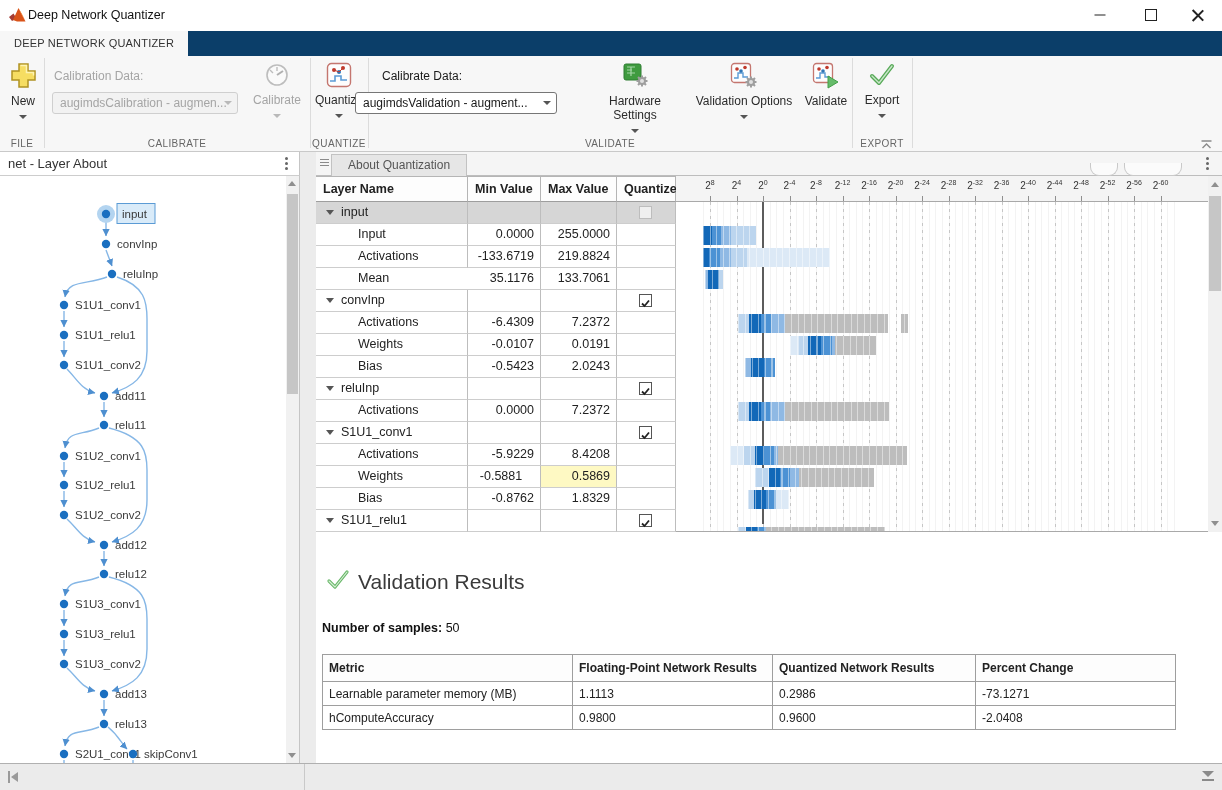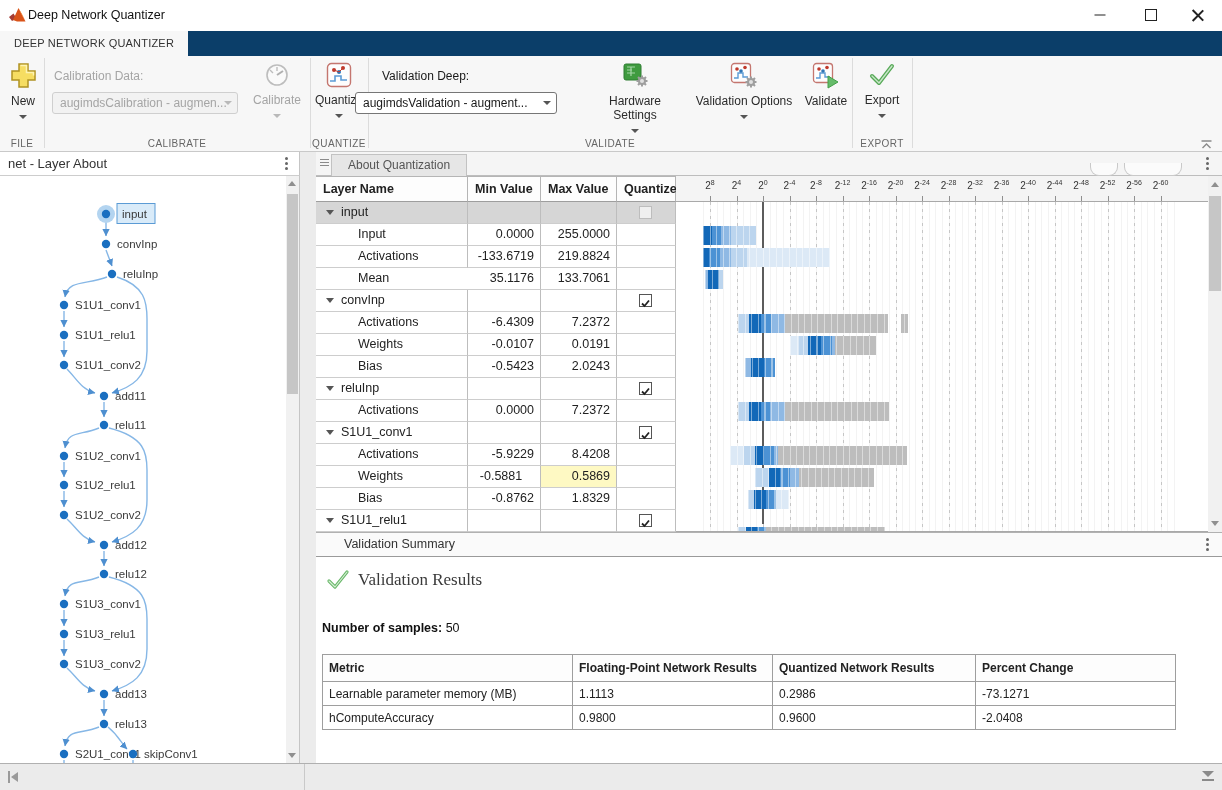--- a/index.html
+++ b/index.html
@@ -85,21 +85,21 @@
   .hbar{position:absolute;}
   .hbar:after{content:"";position:absolute;inset:0;
       background:repeating-linear-gradient(to right,rgba(255,255,255,.45) 0 1px,transparent 1px 6.625px);}
   .hseg{position:absolute;top:0;height:100%;}
   .hist-bottom{position:absolute;left:0;bottom:0;width:532px;height:1px;background:#a9a9a9;}
   
   .valhd{left:316px;top:532px;width:906px;height:25px;background:#fafafa;border-top:1px solid #b1b1b1;border-bottom:1px solid #9a9a9a;
          box-sizing:border-box;font-size:12.5px;color:#333;}
   .valhd span{position:absolute;left:28px;top:4px;}
   .valbody{left:316px;top:557px;width:906px;height:206px;background:#fff;}
-  .vr-title{position:absolute;left:42px;top:13px;font-size:17px;color:#3a3a3a;font-family:Liberation Serif, serif;}
+  .vr-title{position:absolute;left:42px;top:13px;font-size:21px;color:#3a3a3a;}
   .samples{position:absolute;left:6px;top:64px;font-size:12.5px;color:#111;}
   .vtable{position:absolute;left:6px;top:97px;border-collapse:collapse;font-size:12px;color:#222;}
   .vtable th,.vtable td{border:1px solid #9e9e9e;text-align:left;padding:4px 6px;font-weight:normal;}
   .vtable th{font-weight:bold;background:#fdfdfd;height:18px;}
   .vtable td{height:15px;}
   
   .statusbar{left:0;top:763px;width:1222px;height:27px;background:#ebebeb;border-top:1px solid #b0b0b0;box-sizing:border-box;}
   .collapse-left{position:absolute;left:8px;top:7px;}
   .cl-bar{position:absolute;left:0;top:0;width:2px;height:12px;background:#9a9a9a;}
   .cl-tri{position:absolute;left:3px;top:1px;width:0;height:0;border-top:5px solid transparent;border-bottom:5px solid transparent;border-right:7px solid #9a9a9a;}
@@ -176,21 +176,21 @@
           <circle cx="17" cy="6" r="2" fill="#c0392b"></circle>
         <circle cx="13" cy="10" r="2" fill="#2e75b6"></circle>
         <line x1="8" y1="8" x2="13" y2="10" stroke="#c0392b" stroke-width="1"></line>
         <line x1="17" y1="6" x2="13" y2="10" stroke="#c0392b" stroke-width="1"></line>
       </svg>
       <div class="lbl">Quantize</div>
       <span class="caret"></span>
     </div>
     <div class="seclabel" style="left:310px;width:58px">QUANTIZE</div>
 
-    <span class="flabel" style="left:382px;top:13px;color:#1a1a1a">Validation Deep:</span>
+    <span class="flabel" style="left:382px;top:13px;color:#1a1a1a">Calibrate Data:</span>
     <div class="combo enabled" style="left:355px;top:36px;width:202px">
       <span>augimdsValidation - augment...</span>
       <span class="ccaret caret"></span>
     </div>
     <div class="bigbtn" style="left:694px;width:100px">
       <svg width="28" height="27" viewBox="0 0 28 27">
         <rect x="1.5" y="1.5" width="19" height="19" rx="3" fill="#fdfdfd" stroke="#c4766f" stroke-width="1.3"></rect>
         <polyline points="4,16 8,16 8,11 13,11 13,15 18,15" fill="none" stroke="#5b9bd5" stroke-width="1.4"></polyline>
         <circle cx="7" cy="7" r="1.8" fill="#c0392b"></circle>
           <circle cx="15" cy="5.5" r="1.8" fill="#c0392b"></circle>
@@ -686,28 +686,20 @@
       </div>
     <div class="hist-bottom"></div>
   </div>
 
   <div class="abs sb-v" style="left:1208px;top:176px;width:14px;height:356px">
     <span class="arr-up" style="left:3px;top:6px"></span>
     <div class="sb-thumb" style="top:20px;width:12px;height:95px"></div>
     <span class="arr-dn" style="left:3px;bottom:6px"></span>
   </div>
 
-  <div class="abs valhd">
-    <span>Validation Summary</span>
-    <div class="kebab" style="right:8px;top:4px">
-        <i></i>
-        <i></i>
-        <i></i>
-      </div>
-  </div>
   <div class="abs valbody">
     <svg class="abs" style="left:10px;top:12px" width="24" height="22" viewBox="0 0 24 22">
       <path d="M3,12 L9,18 L21,3" fill="none" stroke="#69b869" stroke-width="3.2" stroke-linecap="round" stroke-linejoin="round"></path>
       <path d="M3,12 L9,18 L21,3" fill="none" stroke="#d8efd8" stroke-width="1.1" stroke-linecap="round" stroke-linejoin="round"></path>
     </svg>
     <div class="vr-title">Validation Results</div>
     <div class="samples">
       <b>Number of samples:</b>
       <span>50</span>
     </div>

